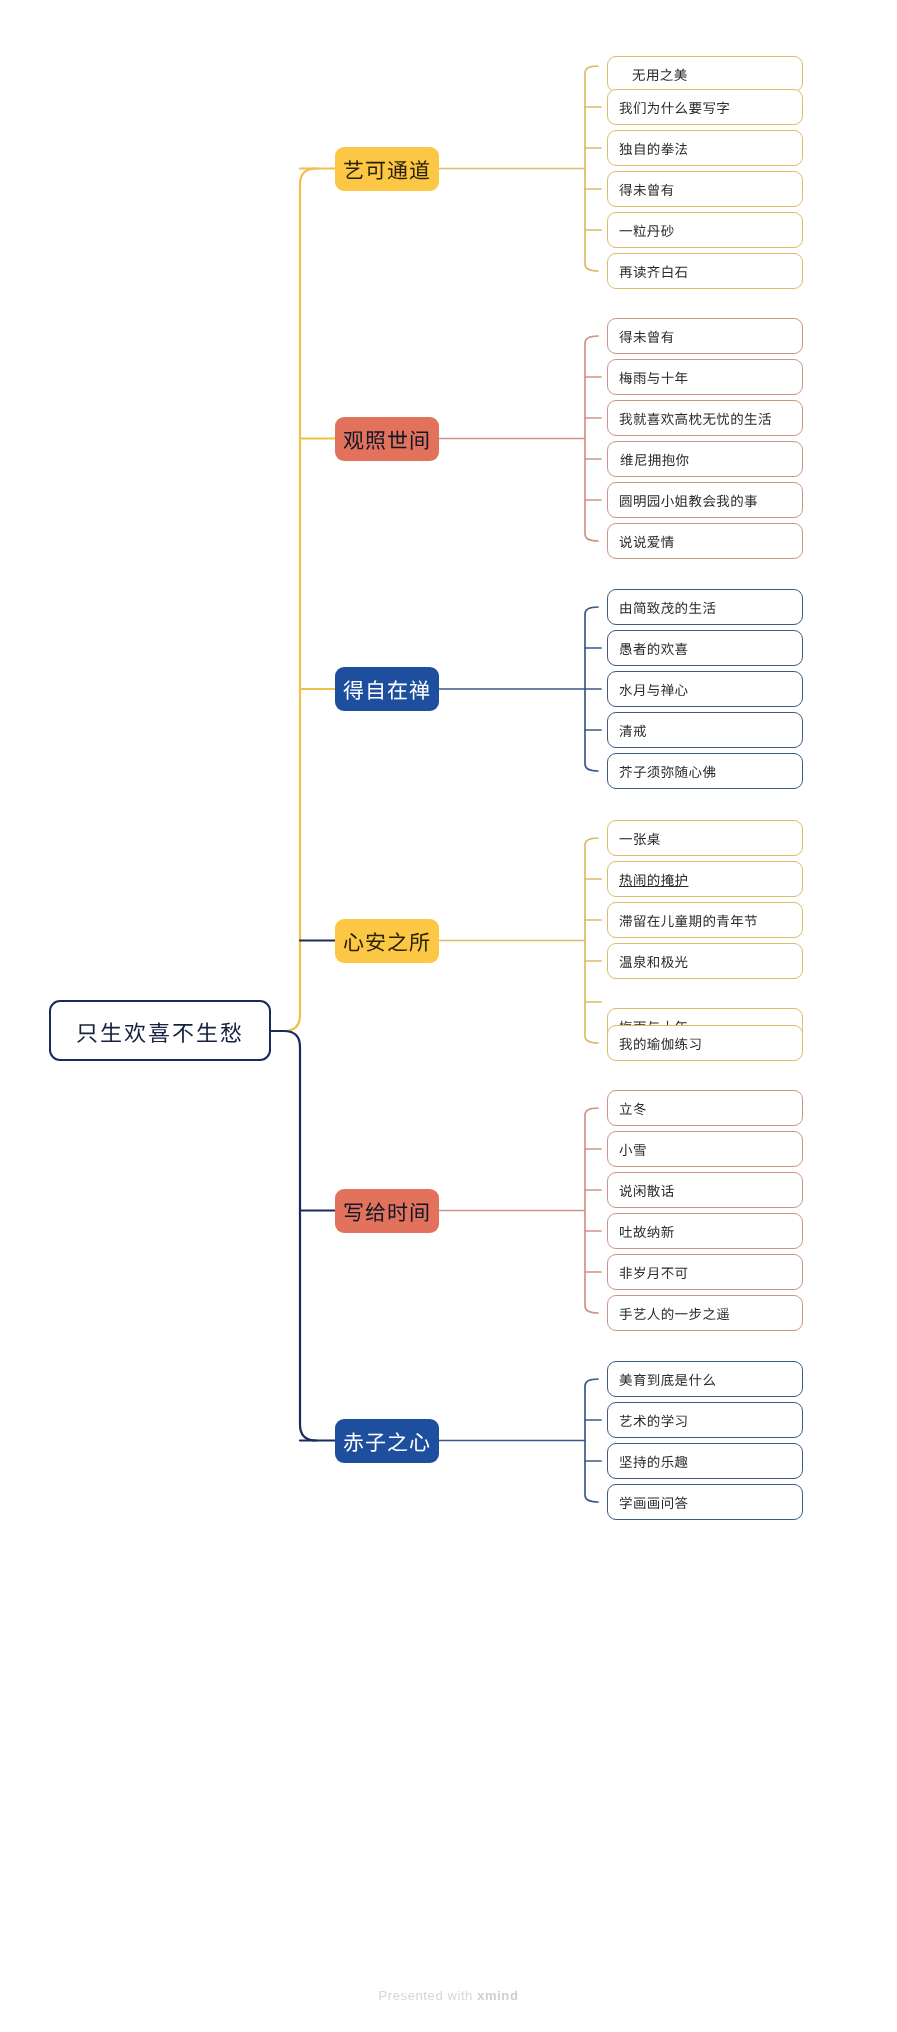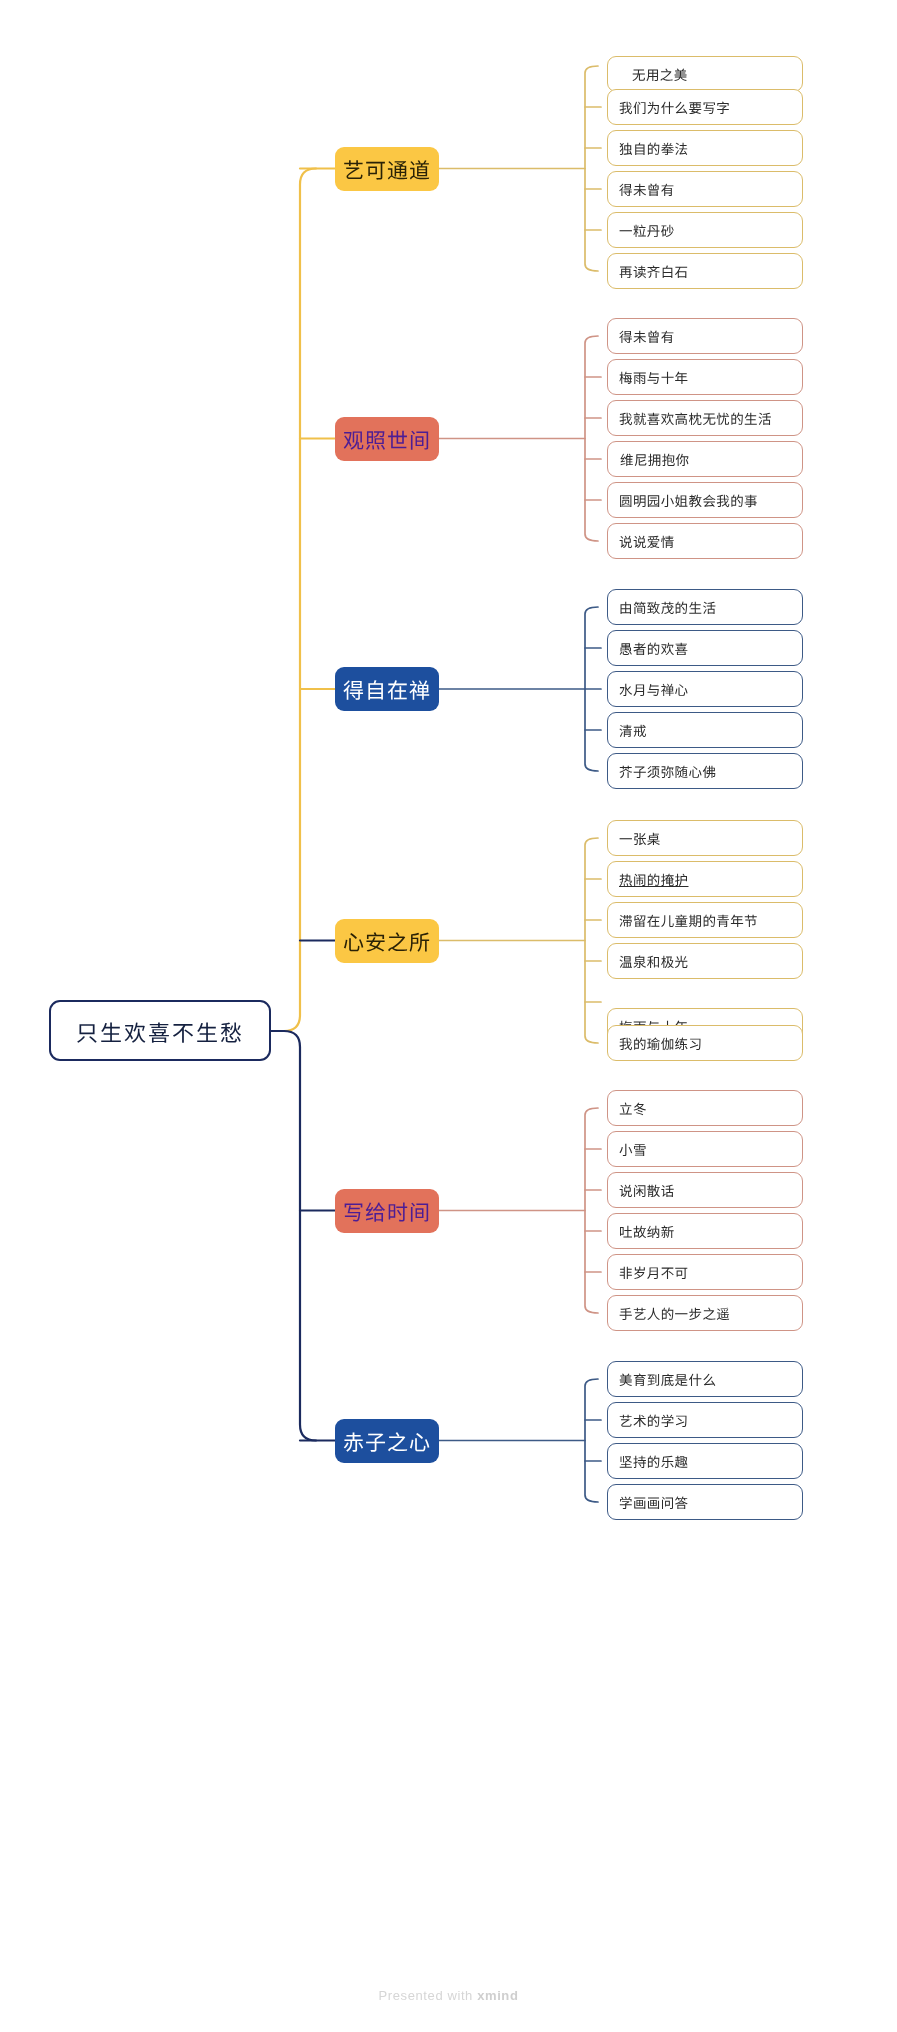--- a/index.html
+++ b/index.html
@@ -64,21 +64,21 @@
   .topic {
     width: 104px;
     height: 44px;
     border-radius: 9px;
     justify-content: center;
     font-size: 21px;
     font-weight: 400;
     letter-spacing: 1px;
   }
   .topic.yellow { background: #fbc744; color: #2a2206; }
-  .topic.red    { background: #e2725b; color: #4c1d95; }
+  .topic.red    { background: #e2725b; color: #0f172a; }
   .topic.blue   { background: #1d4f9e; color: #ffffff; }
 
   
   .leaf {
     left: 607px;
     width: 196px;
     height: 36px;
     border-radius: 9px;
     background: #ffffff;
     border: 1.6px solid #c9a227;

